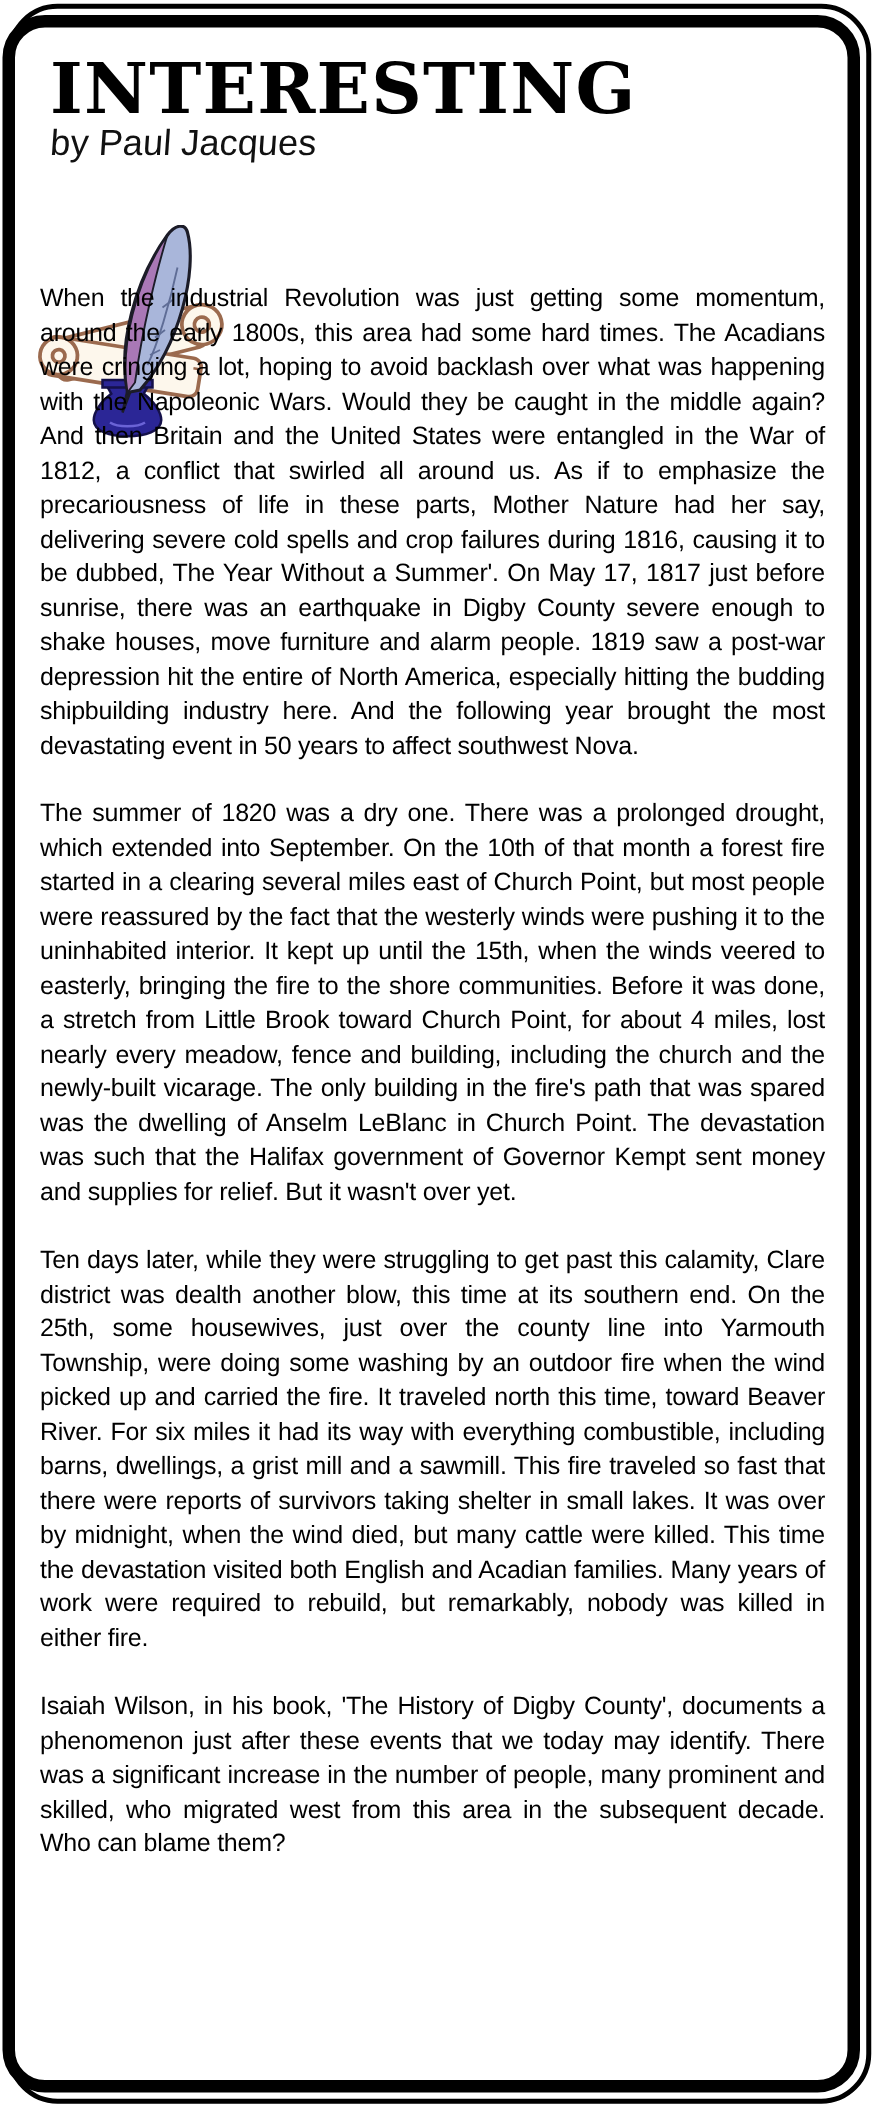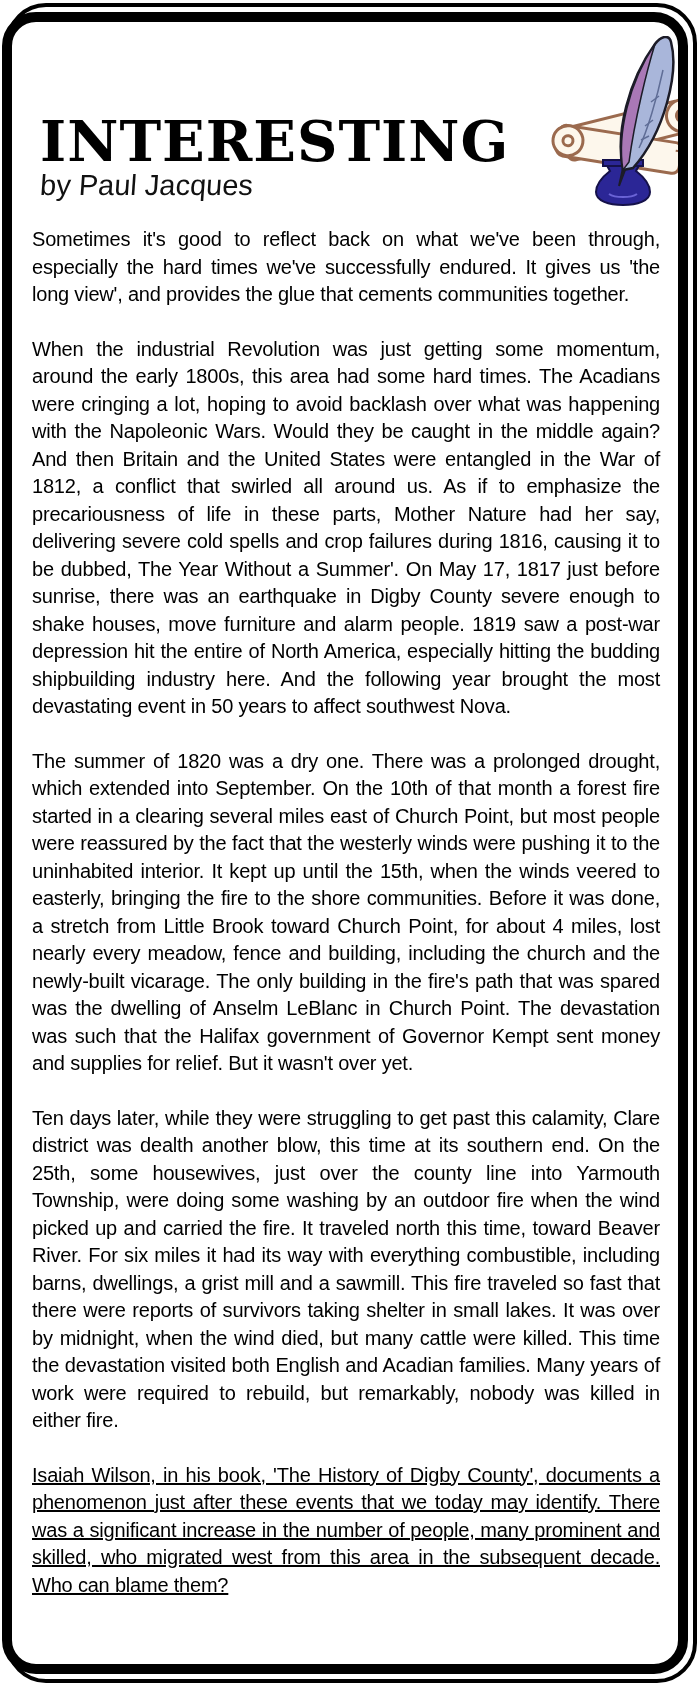--- a/index.html
+++ b/index.html
@@ -24,22 +24,22 @@
     position: absolute;
     top: 12px; left: 2px; right: 12px; bottom: 12px;
     border: 10px solid #000000;
     border-radius: 34px;
     background: #ffffff;
     padding: 14px 14px 10px 16px;
     overflow: hidden;
   }
   .header {
     display: flex;
-    flex-direction: row;
-    align-items: flex-end;
+    flex-direction: column;
+    align-items: flex-start;
     justify-content: space-between;
     height: 172px;
     margin-bottom: 10px;
     gap: 40px;
   }
   .title-block {
     padding-left: 12px;
     padding-top: 8px;
     flex: 1 1 auto;
   }
@@ -77,21 +77,21 @@
     color: #000000;
   }
   .body-text p {
     font-size: 20px;
     line-height: 27.5px;
     letter-spacing: -0.2px;
     text-align: justify;
     margin-bottom: 27px;
     color: #000000;
   }
-  .body-text p:last-child { margin-bottom: 0; text-decoration: underline; }
+  .body-text p:last-child { margin-bottom: 0; }
 </style>
 </head>
 <body>
 
 <div class="page">
   <div class="frame-outer"></div>
   <div class="frame-inner">
 
     <div class="header">
       <div class="title-block">
@@ -129,21 +129,20 @@
             <path d="M74 134 C 66 96 80 44 106 8 C 112 0 120 -2 122 6 C 130 36 116 96 84 132 Z" fill="#a9b6da" stroke="#1c1c28" stroke-width="2.5"></path>
             <path d="M74 134 C 68 98 80 46 106 8 C 98 34 86 82 80 126 Z" fill="#a978b6" stroke="#1c1c28" stroke-width="1.5"></path>
             <path d="M90 112 C 98 96 108 62 114 34" fill="none" stroke="#5f6d96" stroke-width="1.5"></path>
             <path d="M96 90 L104 84 M92 104 L100 100 M102 66 L110 60" fill="none" stroke="#5f6d96" stroke-width="1.5"></path>
           </g>
         </svg>
       </div>
     </div>
 
     <div class="body-text">
-      <p>Sometimes it's good to reflect back on what we've been through, especially the hard times we've successfully endured. It gives us 'the long view', and provides the glue that cements communities together.</p>
       <p>When the industrial Revolution was just getting some momentum, around the early 1800s, this area had some hard times. The Acadians were cringing a lot, hoping to avoid backlash over what was happening with the Napoleonic Wars. Would they be caught in the middle again? And then Britain and the United States were entangled in the War of 1812, a conflict that swirled all around us. As if to emphasize the precariousness of life in these parts, Mother Nature had her say, delivering severe cold spells and crop failures during 1816, causing it to be dubbed, The Year Without a Summer'. On May 17, 1817 just before sunrise, there was an earthquake in Digby County severe enough to shake houses, move furniture and alarm people. 1819 saw a post-war depression hit the entire of North America, especially hitting the budding shipbuilding industry here.  And the following year brought the most devastating event in 50 years to affect southwest Nova.</p>
       <p>The summer of 1820 was a dry one. There was a prolonged drought, which extended into September. On the 10th of that month a forest fire started in a clearing several miles east of Church Point, but most people were reassured by the fact that the westerly winds were pushing it to the uninhabited interior. It kept up until the 15th, when the winds veered to easterly, bringing the fire to the shore communities. Before it was done, a stretch from Little Brook toward Church Point, for about 4 miles, lost nearly every meadow, fence and building, including the church and the newly-built vicarage. The only building in the fire's path that was spared was the dwelling of Anselm LeBlanc in Church Point. The devastation was such that the Halifax government of Governor Kempt sent money and supplies for relief. But it wasn't over yet.</p>
       <p>Ten days later, while they were struggling to get past this calamity, Clare district was dealth another blow, this time at its southern end.  On the 25th, some housewives, just over the county line into Yarmouth Township, were doing some washing by an outdoor fire when the wind picked up and carried the fire. It traveled north this time, toward Beaver River. For six miles it had its way with everything combustible, including barns, dwellings, a grist mill and a sawmill. This fire traveled so fast that there were reports of survivors taking shelter in small lakes. It was over by midnight, when the wind died, but many cattle were killed. This time the devastation visited both English and Acadian families. Many years of work were required to rebuild, but remarkably, nobody was killed in either fire.</p>
       <p>Isaiah Wilson, in his book, 'The History of Digby County', documents a phenomenon just after these events that we today may identify. There was a significant increase in the number of people, many prominent and skilled, who migrated west from this area in the subsequent decade. Who can blame them?</p>
     </div>
 
   </div>
 </div>
 
 </body></html>

